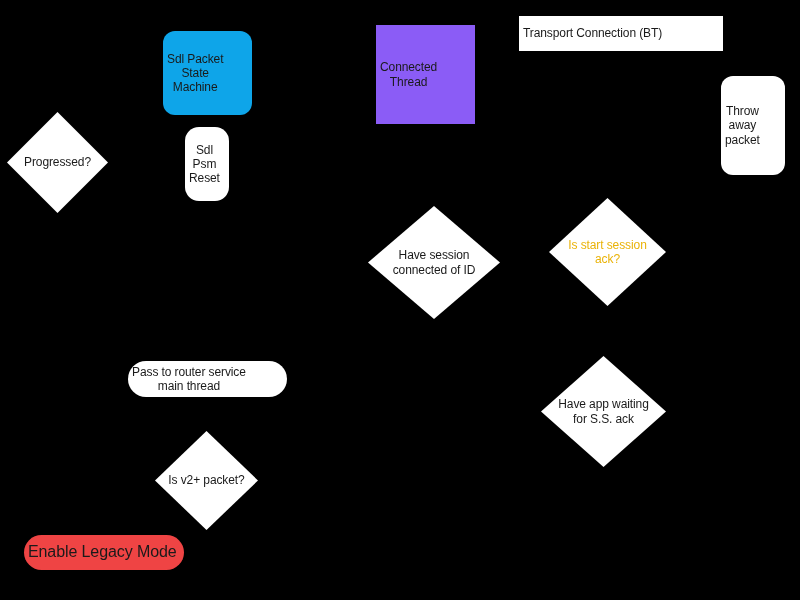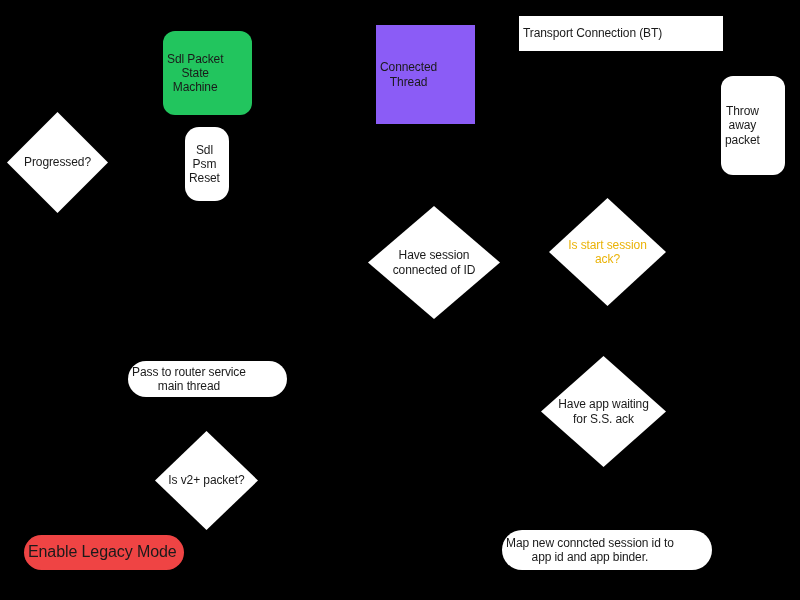--- a/index.html
+++ b/index.html
@@ -68,21 +68,21 @@
     position: relative;
     z-index: 2;
     padding: 0 4px;
   }
 </style>
 </head>
 <body>
 
 <div id="canvas" style="width: 800px; height: 600px; background: rgb(0, 0, 0);">
     <div class="node diamond" style="left: 7px; top: 112px; width: 101px; height: 101px; font-size: 12px; color: rgb(26, 26, 26);"><div class="dshape" style="background: rgb(255, 255, 255);"></div><div class="dlabel">Progressed?</div></div>
-    <div class="node rounded" style="left: 163px; top: 31px; width: 89px; height: 84px; font-size: 12px; color: rgb(26, 26, 26); background: #22c55e;"><div class="label">Sdl Packet
+    <div class="node rounded" style="left: 163px; top: 31px; width: 89px; height: 84px; font-size: 12px; color: rgb(26, 26, 26); background: #0ea5e9;"><div class="label">Sdl Packet
 State
 Machine</div></div>
     <div class="node rounded-sm" style="left: 185px; top: 127px; width: 44px; height: 74px; font-size: 12px; color: rgb(26, 26, 26); background: rgb(255, 255, 255);"><div class="label">Sdl
 Psm
 Reset</div></div>
     <div class="node rect" style="left: 376px; top: 25px; width: 99px; height: 99px; font-size: 12px; color: rgb(26, 26, 26); background: #8b5cf6;"><div class="label">Connected
 Thread</div></div>
     <div class="node rect" style="left: 519px; top: 16px; width: 204px; height: 35px; font-size: 12px; color: rgb(26, 26, 26); background: rgb(255, 255, 255);"><div class="label">Transport Connection (BT)</div></div>
     <div class="node rounded" style="left: 721px; top: 76px; width: 64px; height: 99px; font-size: 12px; color: rgb(26, 26, 26); background: rgb(255, 255, 255);"><div class="label">Throw
 away
@@ -90,15 +90,13 @@
     <div class="node diamond" style="left: 368px; top: 206px; width: 132px; height: 113px; font-size: 12px; color: rgb(26, 26, 26);"><div class="dshape" style="background: rgb(255, 255, 255);"></div><div class="dlabel">Have session
 connected of ID</div></div>
     <div class="node diamond" style="left: 549px; top: 198px; width: 117px; height: 108px; font-size: 12px; color: #eab308;"><div class="dshape" style="background: rgb(255, 255, 255);"></div><div class="dlabel">Is start session
 ack?</div></div>
     <div class="node pill" style="left: 128px; top: 361px; width: 159px; height: 36px; font-size: 12px; color: rgb(26, 26, 26); background: rgb(255, 255, 255);"><div class="label">Pass to router service
 main thread</div></div>
     <div class="node diamond" style="left: 541px; top: 356px; width: 125px; height: 111px; font-size: 12px; color: rgb(26, 26, 26);"><div class="dshape" style="background: rgb(255, 255, 255);"></div><div class="dlabel">Have app waiting
 for S.S. ack</div></div>
     <div class="node diamond" style="left: 155px; top: 431px; width: 103px; height: 99px; font-size: 12px; color: rgb(26, 26, 26);"><div class="dshape" style="background: rgb(255, 255, 255);"></div><div class="dlabel">Is v2+ packet?</div></div>
     <div class="node pill" style="left: 24px; top: 535px; width: 160px; height: 35px; font-size: 16px; color: rgb(26, 26, 26); background: #ef4444;"><div class="label">Enable Legacy Mode</div></div>
-    <div class="node pill" style="left: 502px; top: 530px; width: 210px; height: 40px; font-size: 12px; color: rgb(26, 26, 26); background: rgb(255, 255, 255);"><div class="label">Map new conncted session id to
-app id and app binder.</div></div>
   </div>
 
 </body></html>

